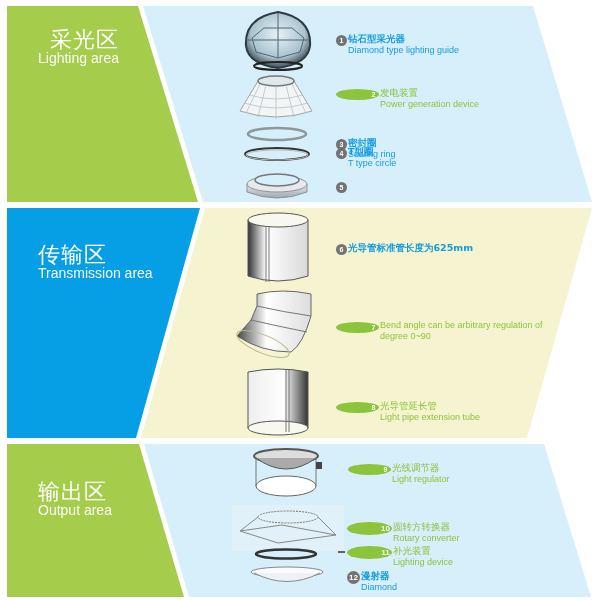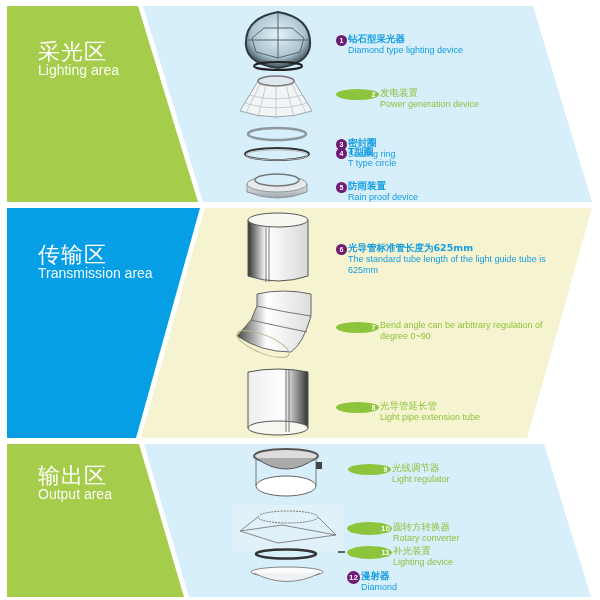--- a/index.html
+++ b/index.html
@@ -13,48 +13,48 @@
     .item .row { display:flex; align-items:flex-start; }
     .badge { width:11px; height:11px; border-radius:50%; color:#fff; font-size:7px; font-weight:bold;
              display:flex; align-items:center; justify-content:center; margin-top:2px; flex:0 0 auto; }
     .badge.wide { width:13px; height:13px; font-size:8px; margin-top:1px; }
     .txt { margin-left:1px; }
     .txt .cn { font-family:"DejaVu Sans",sans-serif; font-size:9.5px; line-height:12px; font-weight:bold; }
     .txt .en { font-size:9px; line-height:11px; }
     .blue .cn, .blue .en { color:#139de0; }
     .green .cn, .green .en { color:#8cc43c; }
     .green .cn { font-weight:normal; }
-    .blue .badge { background:#701a75; }
+    .blue .badge { background:#737373; }
     .green .badge { background:#8cc43c;padding-left:32px; }
     svg.part { position:absolute; }
   </style>
 </head>
 <body>
 
 <svg class="bg" width="600" height="600">
 
   <polygon points="7,6 138,6 198,202 7,202" fill="#a5cc4b"></polygon>
   <polygon points="143,6 533,6 592,202 203,202" fill="#d7eefb"></polygon>
 
   <polygon points="7,208 200,208 136,438 7,438" fill="#069ee5"></polygon>
   <polygon points="205,208 592,208 527,438 141,438" fill="#f6f3d0"></polygon>
 
   <polygon points="7,444 139,444 184,597 7,597" fill="#a5cc4b"></polygon>
   <polygon points="144,444 544,444 591,597 189,597" fill="#d7eefb"></polygon>
 </svg>
 
-<div class="zone-title" style="left:38px;top:40px;">
+<div class="zone-title" style="left:38px;top:28px;text-align:right;">
   <div class="cn">采光区</div>
   <div class="en">Lighting area</div>
 </div>
 <div class="zone-title" style="left:38px;top:243px;">
   <div class="cn">传输区</div>
   <div class="en">Transmission area</div>
 </div>
-<div class="zone-title" style="left:38px;top:464px;">
+<div class="zone-title" style="left:38px;top:480px;">
   <div class="cn">输出区</div>
   <div class="en">Output area</div>
 </div>
 
 <svg class="part" style="left:238px;top:8px;" width="80" height="64">
   <defs>
     <radialGradient id="domeG" cx="50%" cy="40%" r="60%">
       <stop offset="0%" stop-color="#e6f2f8"></stop>
         <stop offset="70%" stop-color="#a9c3cf"></stop>
         <stop offset="100%" stop-color="#3a4a52"></stop>
@@ -168,21 +168,21 @@
 <svg class="part" style="left:248px;top:564px;" width="78" height="24">
   <ellipse cx="39" cy="8" rx="36" ry="5" fill="#fafafa" stroke="#888"></ellipse>
   <path d="M6,9 Q39,26 72,9" fill="#eef2f4" stroke="#888"></path>
 </svg>
 
 <div class="item blue" style="top:33px;">
   <div class="row">
       <span class="badge">1</span>
     <div class="txt">
         <div class="cn">钻石型采光器</div>
-    <div class="en">Diamond type lighting device</div>
+    <div class="en">Diamond type lighting guide</div>
       </div>
     </div>
 </div>
 <div class="item green" style="top:87px;">
   <div class="row">
       <span class="badge">2</span>
     <div class="txt">
         <div class="cn">发电装置</div>
     <div class="en">Power generation device</div>
       </div>
@@ -202,33 +202,28 @@
       <span class="badge">4</span>
     <div class="txt">
         <div class="cn">T型圈</div>
     <div class="en">T type circle</div>
       </div>
     </div>
 </div>
 <div class="item blue" style="top:180px;">
   <div class="row">
       <span class="badge">5</span>
-    <div class="txt">
-        <div class="cn">防雨装置</div>
-    <div class="en">Rain proof device</div>
-      </div>
     </div>
 </div>
 
 <div class="item blue" style="top:242px;width:215px;">
   <div class="row">
       <span class="badge">6</span>
     <div class="txt">
         <div class="cn">光导管标准管长度为625mm</div>
-    <div class="en">The standard tube length of the light guide tube is 625mm</div>
       </div>
     </div>
 </div>
 <div class="item green" style="top:320px;width:215px;">
   <div class="row">
       <span class="badge">7</span>
     <div class="txt">
     <div class="en">Bend angle can be arbitrary regulation of degree 0~90</div>
       </div>
     </div>

